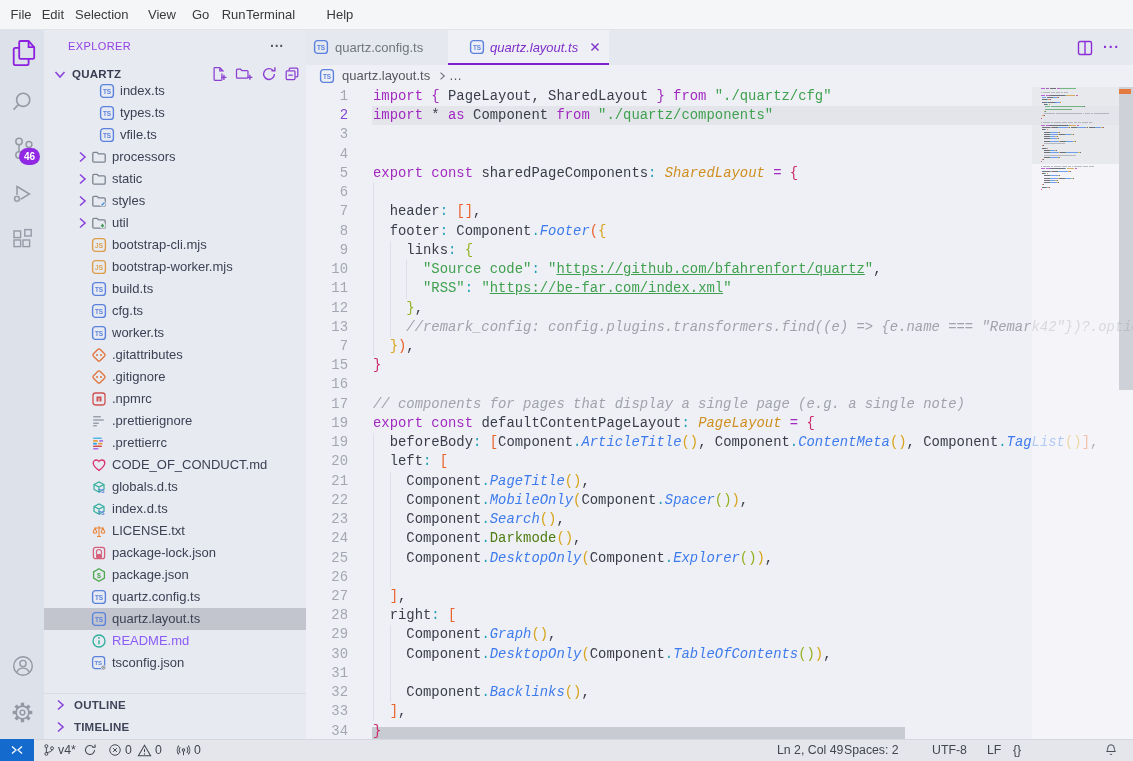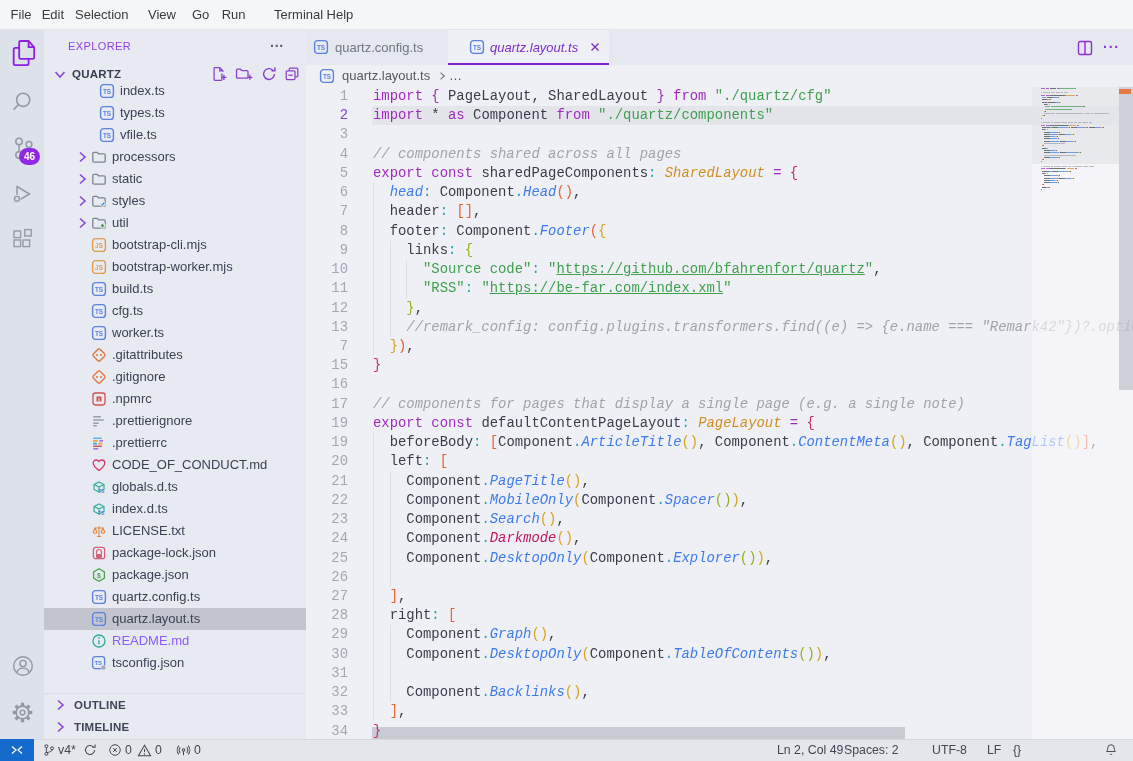--- a/index.html
+++ b/index.html
@@ -10,21 +10,21 @@
 <body>
 <div id="page">
 
 <div style="position:absolute;left:0;top:0;width:1133px;height:30px;background:#f5f6f8;border-bottom:1px solid #e3e4e9;box-sizing:border-box"></div>
 <div style="position:absolute;left:10.6px;top:0;height:30px;line-height:30px;font-size:13px;color:#3a3a3a">File</div>
     <div style="position:absolute;left:41.7px;top:0;height:30px;line-height:30px;font-size:13px;color:#3a3a3a">Edit</div>
     <div style="position:absolute;left:75px;top:0;height:30px;line-height:30px;font-size:13px;color:#3a3a3a">Selection</div>
     <div style="position:absolute;left:148px;top:0;height:30px;line-height:30px;font-size:13px;color:#3a3a3a">View</div>
     <div style="position:absolute;left:192px;top:0;height:30px;line-height:30px;font-size:13px;color:#3a3a3a">Go</div>
     <div style="position:absolute;left:221.7px;top:0;height:30px;line-height:30px;font-size:13px;color:#3a3a3a">Run</div>
-    <div style="position:absolute;left:274px;top:0;height:30px;line-height:30px;font-size:13px;color:#3a3a3a">Terminal</div>
+    <div style="position:absolute;left:246px;top:0;height:30px;line-height:30px;font-size:13px;color:#3a3a3a">Terminal</div>
     <div style="position:absolute;left:326.6px;top:0;height:30px;line-height:30px;font-size:13px;color:#3a3a3a">Help</div>
 
 <div style="position:absolute;left:0;top:30px;width:44px;height:709px;background:#dde1e9"></div>
 
 <div style="position:absolute;left:44px;top:30px;width:262px;height:709px;background:#e7eaf1"></div>
 
 <div style="position:absolute;left:68px;top:36px;height:20px;line-height:20px;font-size:11px;letter-spacing:.4px;color:#9340e5">EXPLORER</div>
 <div style="position:absolute;left:270px;top:36px;height:20px;line-height:20px;font-size:14px;color:#555a66;font-weight:bold">···</div>
 <svg width="16" height="16" viewBox="0 0 16 16" style="position:absolute;left:52px;top:66px">
       <path d="M3.5 6 L8 11 12.5 6" fill="none" stroke="#8b44dd" stroke-width="1.6"></path>
@@ -316,41 +316,39 @@
 <div class="gn" style="top:683.13px;color:#a3a7b2">32</div>
 <div class="gn" style="top:702.36px;color:#a3a7b2">33</div>
 <div class="gn" style="top:721.59px;color:#a3a7b2">34</div>
 <div class="gn" style="top:740.82px;color:#a3a7b2">35</div>
 <div style="position:absolute;left:372px;top:727px;width:533px;height:12px;background:rgba(118,124,136,0.32)"></div>
 <div style="position:absolute;left:306px;top:87px;width:827px;height:652px;overflow:hidden">
 <div style="position:absolute;left:-306px;top:-87px;width:1133px;height:761px">
 <div class="cl" style="top:87.00px"><span style="color:#a129c0">import&nbsp;{&nbsp;</span><span style="color:#3a3d49">PageLayout,&nbsp;SharedLayout</span><span style="color:#a129c0">&nbsp;}&nbsp;from&nbsp;</span><span style="color:#3fa14f">"./quartz/cfg"</span></div>
 <div class="cl" style="top:106.23px"><span style="color:#a129c0">import&nbsp;</span><span style="color:#3a3d49">*&nbsp;</span><span style="color:#a129c0">as&nbsp;</span><span style="color:#3a3d49">Component&nbsp;</span><span style="color:#a129c0">from&nbsp;</span><span style="color:#3fa14f">"./quartz/components"</span></div>
 <div class="cl" style="top:125.46px"></div>
-<div class="cl" style="top:144.69px"><span style="color:#a1a3ab;font-style:italic">//&nbsp;components&nbsp;shared&nbsp;across&nbsp;all&nbsp;pages</span></div>
 <div class="cl" style="top:163.92px"><span style="color:#a129c0">export&nbsp;const&nbsp;</span><span style="color:#3a3d49">sharedPageComponents</span><span style="color:#22a0b6">:</span><span style="color:#3a3d49">&nbsp;</span><span style="color:#cf8e1f;font-style:italic">SharedLayout</span><span style="color:#3a3d49">&nbsp;</span><span style="color:#a129c0">=</span><span style="color:#3a3d49">&nbsp;</span><span style="color:#cb2a68">{</span></div>
-<div class="cl" style="top:183.15px"><span style="color:#3a3d49">&nbsp;&nbsp;</span><span style="color:#3d7bed;font-style:italic">head</span><span style="color:#22a0b6">:</span><span style="color:#3a3d49">&nbsp;Component</span><span style="color:#22a0b6">.</span><span style="color:#3d7bed;font-style:italic">Head</span><span style="color:#e9642d">()</span><span style="color:#3a3d49">,</span></div>
 <div class="cl" style="top:202.38px"><span style="color:#3a3d49">&nbsp;&nbsp;header</span><span style="color:#22a0b6">:</span><span style="color:#3a3d49">&nbsp;</span><span style="color:#e9642d">[]</span><span style="color:#3a3d49">,</span></div>
 <div class="cl" style="top:221.61px"><span style="color:#3a3d49">&nbsp;&nbsp;footer</span><span style="color:#22a0b6">:</span><span style="color:#3a3d49">&nbsp;Component</span><span style="color:#22a0b6">.</span><span style="color:#3d7bed;font-style:italic">Footer</span><span style="color:#e9642d">(</span><span style="color:#d8a41c">{</span></div>
 <div class="cl" style="top:240.84px"><span style="color:#3a3d49">&nbsp;&nbsp;&nbsp;&nbsp;links</span><span style="color:#22a0b6">:</span><span style="color:#3a3d49">&nbsp;</span><span style="color:#94b121">{</span></div>
 <div class="cl" style="top:260.07px"><span style="color:#3a3d49">&nbsp;&nbsp;&nbsp;&nbsp;&nbsp;&nbsp;</span><span style="color:#3fa14f">"Source&nbsp;code"</span><span style="color:#22a0b6">:</span><span style="color:#3a3d49">&nbsp;</span><span style="color:#3fa14f">"</span><span style="color:#3fa14f;text-decoration:underline">https://github.com/bfahrenfort/quartz</span><span style="color:#3fa14f">"</span><span style="color:#3a3d49">,</span></div>
 <div class="cl" style="top:279.30px"><span style="color:#3a3d49">&nbsp;&nbsp;&nbsp;&nbsp;&nbsp;&nbsp;</span><span style="color:#3fa14f">"RSS"</span><span style="color:#22a0b6">:</span><span style="color:#3a3d49">&nbsp;</span><span style="color:#3fa14f">"</span><span style="color:#3fa14f;text-decoration:underline">https://be-far.com/index.xml</span><span style="color:#3fa14f">"</span></div>
 <div class="cl" style="top:298.53px"><span style="color:#3a3d49">&nbsp;&nbsp;&nbsp;&nbsp;</span><span style="color:#94b121">}</span><span style="color:#3a3d49">,</span></div>
 <div class="cl" style="top:317.76px"><span style="color:#3a3d49">&nbsp;&nbsp;&nbsp;&nbsp;</span><span style="color:#a1a3ab;font-style:italic">//remark_config:&nbsp;config.plugins.transformers.find((e)&nbsp;=&gt;&nbsp;{e.name&nbsp;===&nbsp;"Remark42"})?.options</span></div>
 <div class="cl" style="top:336.99px"><span style="color:#3a3d49">&nbsp;&nbsp;</span><span style="color:#d8a41c">}</span><span style="color:#e9642d">)</span><span style="color:#3a3d49">,</span></div>
 <div class="cl" style="top:356.22px"><span style="color:#cb2a68">}</span></div>
 <div class="cl" style="top:375.45px"></div>
 <div class="cl" style="top:394.68px"><span style="color:#a1a3ab;font-style:italic">//&nbsp;components&nbsp;for&nbsp;pages&nbsp;that&nbsp;display&nbsp;a&nbsp;single&nbsp;page&nbsp;(e.g.&nbsp;a&nbsp;single&nbsp;note)</span></div>
 <div class="cl" style="top:413.91px"><span style="color:#a129c0">export&nbsp;const&nbsp;</span><span style="color:#3a3d49">defaultContentPageLayout</span><span style="color:#22a0b6">:</span><span style="color:#3a3d49">&nbsp;</span><span style="color:#cf8e1f;font-style:italic">PageLayout</span><span style="color:#3a3d49">&nbsp;</span><span style="color:#a129c0">=</span><span style="color:#3a3d49">&nbsp;</span><span style="color:#cb2a68">{</span></div>
 <div class="cl" style="top:433.14px"><span style="color:#3a3d49">&nbsp;&nbsp;beforeBody</span><span style="color:#22a0b6">:</span><span style="color:#3a3d49">&nbsp;</span><span style="color:#e9642d">[</span><span style="color:#3a3d49">Component</span><span style="color:#22a0b6">.</span><span style="color:#3d7bed;font-style:italic">ArticleTitle</span><span style="color:#d8a41c">()</span><span style="color:#3a3d49">,&nbsp;Component</span><span style="color:#22a0b6">.</span><span style="color:#3d7bed;font-style:italic">ContentMeta</span><span style="color:#d8a41c">()</span><span style="color:#3a3d49">,&nbsp;Component</span><span style="color:#22a0b6">.</span><span style="color:#3d7bed;font-style:italic">TagList</span><span style="color:#d8a41c">()</span><span style="color:#e9642d">]</span><span style="color:#3a3d49">,</span></div>
 <div class="cl" style="top:452.37px"><span style="color:#3a3d49">&nbsp;&nbsp;left</span><span style="color:#22a0b6">:</span><span style="color:#3a3d49">&nbsp;</span><span style="color:#e9642d">[</span></div>
 <div class="cl" style="top:471.60px"><span style="color:#3a3d49">&nbsp;&nbsp;&nbsp;&nbsp;Component</span><span style="color:#22a0b6">.</span><span style="color:#3d7bed;font-style:italic">PageTitle</span><span style="color:#d8a41c">()</span><span style="color:#3a3d49">,</span></div>
 <div class="cl" style="top:490.83px"><span style="color:#3a3d49">&nbsp;&nbsp;&nbsp;&nbsp;Component</span><span style="color:#22a0b6">.</span><span style="color:#3d7bed;font-style:italic">MobileOnly</span><span style="color:#d8a41c">(</span><span style="color:#3a3d49">Component</span><span style="color:#22a0b6">.</span><span style="color:#3d7bed;font-style:italic">Spacer</span><span style="color:#94b121">()</span><span style="color:#d8a41c">)</span><span style="color:#3a3d49">,</span></div>
 <div class="cl" style="top:510.06px"><span style="color:#3a3d49">&nbsp;&nbsp;&nbsp;&nbsp;Component</span><span style="color:#22a0b6">.</span><span style="color:#3d7bed;font-style:italic">Search</span><span style="color:#d8a41c">()</span><span style="color:#3a3d49">,</span></div>
-<div class="cl" style="top:529.29px"><span style="color:#3a3d49">&nbsp;&nbsp;&nbsp;&nbsp;Component</span><span style="color:#22a0b6">.</span><span style="color:#be185d;font-style:italic">Darkmode</span><span style="color:#d8a41c">()</span><span style="color:#3a3d49">,</span></div>
+<div class="cl" style="top:529.29px"><span style="color:#3a3d49">&nbsp;&nbsp;&nbsp;&nbsp;Component</span><span style="color:#22a0b6">.</span><span style="color:#4d7c0f;">Darkmode</span><span style="color:#d8a41c">()</span><span style="color:#3a3d49">,</span></div>
 <div class="cl" style="top:548.52px"><span style="color:#3a3d49">&nbsp;&nbsp;&nbsp;&nbsp;Component</span><span style="color:#22a0b6">.</span><span style="color:#3d7bed;font-style:italic">DesktopOnly</span><span style="color:#d8a41c">(</span><span style="color:#3a3d49">Component</span><span style="color:#22a0b6">.</span><span style="color:#3d7bed;font-style:italic">Explorer</span><span style="color:#94b121">()</span><span style="color:#d8a41c">)</span><span style="color:#3a3d49">,</span></div>
 <div class="cl" style="top:567.75px"><span style="color:#3a3d49">&nbsp;&nbsp;&nbsp;&nbsp;</span></div>
 <div class="cl" style="top:586.98px"><span style="color:#3a3d49">&nbsp;&nbsp;</span><span style="color:#e9642d">]</span><span style="color:#3a3d49">,</span></div>
 <div class="cl" style="top:606.21px"><span style="color:#3a3d49">&nbsp;&nbsp;right</span><span style="color:#22a0b6">:</span><span style="color:#3a3d49">&nbsp;</span><span style="color:#e9642d">[</span></div>
 <div class="cl" style="top:625.44px"><span style="color:#3a3d49">&nbsp;&nbsp;&nbsp;&nbsp;Component</span><span style="color:#22a0b6">.</span><span style="color:#3d7bed;font-style:italic">Graph</span><span style="color:#d8a41c">()</span><span style="color:#3a3d49">,</span></div>
 <div class="cl" style="top:644.67px"><span style="color:#3a3d49">&nbsp;&nbsp;&nbsp;&nbsp;Component</span><span style="color:#22a0b6">.</span><span style="color:#3d7bed;font-style:italic">DesktopOnly</span><span style="color:#d8a41c">(</span><span style="color:#3a3d49">Component</span><span style="color:#22a0b6">.</span><span style="color:#3d7bed;font-style:italic">TableOfContents</span><span style="color:#94b121">()</span><span style="color:#d8a41c">)</span><span style="color:#3a3d49">,</span></div>
 <div class="cl" style="top:663.90px"><span style="color:#3a3d49">&nbsp;&nbsp;&nbsp;&nbsp;</span></div>
 <div class="cl" style="top:683.13px"><span style="color:#3a3d49">&nbsp;&nbsp;&nbsp;&nbsp;Component</span><span style="color:#22a0b6">.</span><span style="color:#3d7bed;font-style:italic">Backlinks</span><span style="color:#d8a41c">()</span><span style="color:#3a3d49">,</span></div>
 <div class="cl" style="top:702.36px"><span style="color:#3a3d49">&nbsp;&nbsp;</span><span style="color:#e9642d">]</span><span style="color:#3a3d49">,</span></div>
 <div class="cl" style="top:721.59px"><span style="color:#cb2a68">}</span></div>

